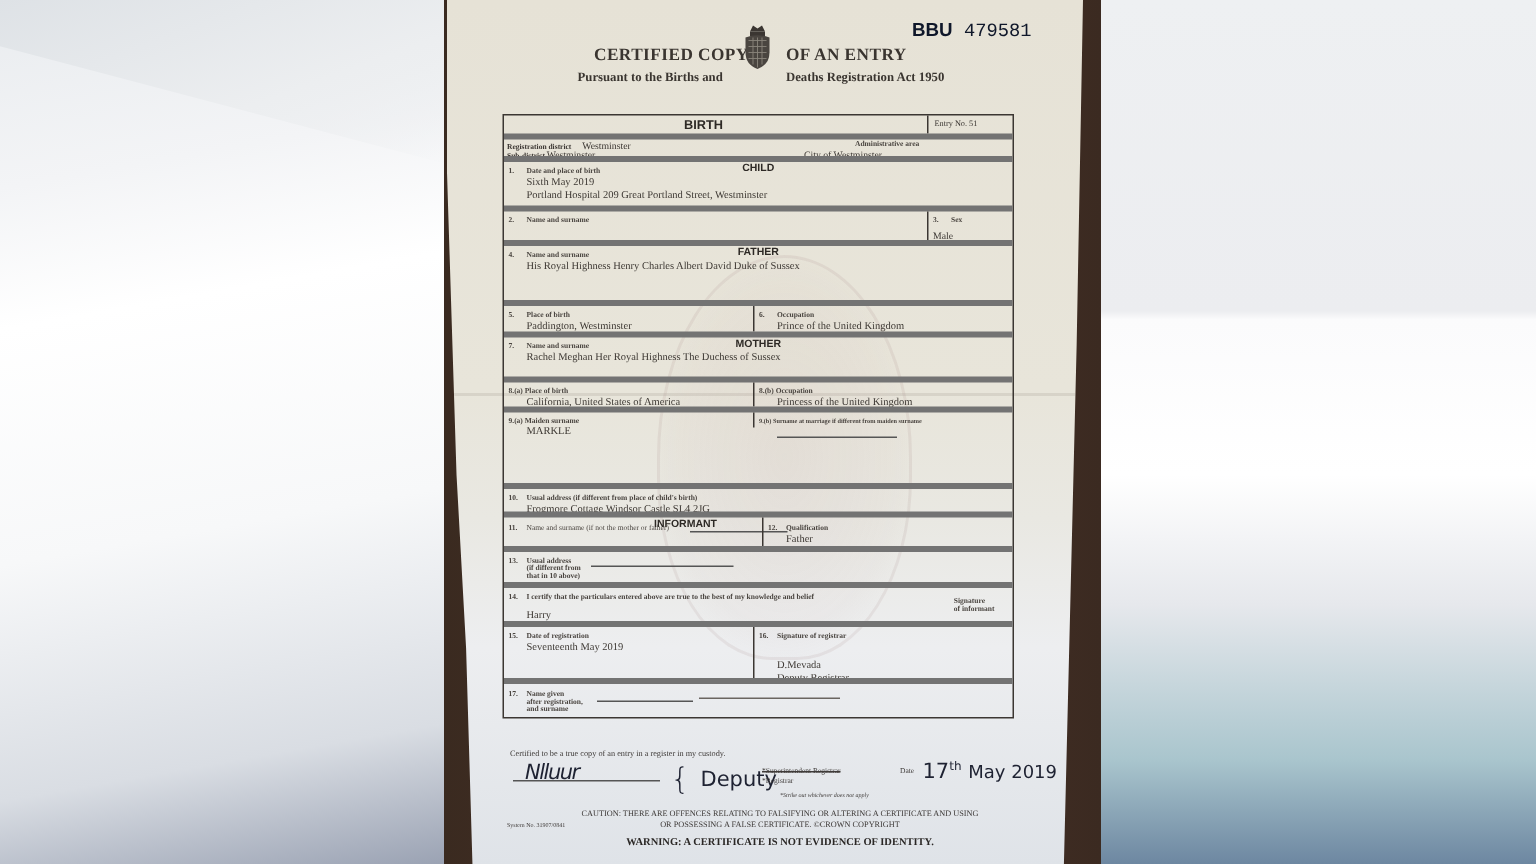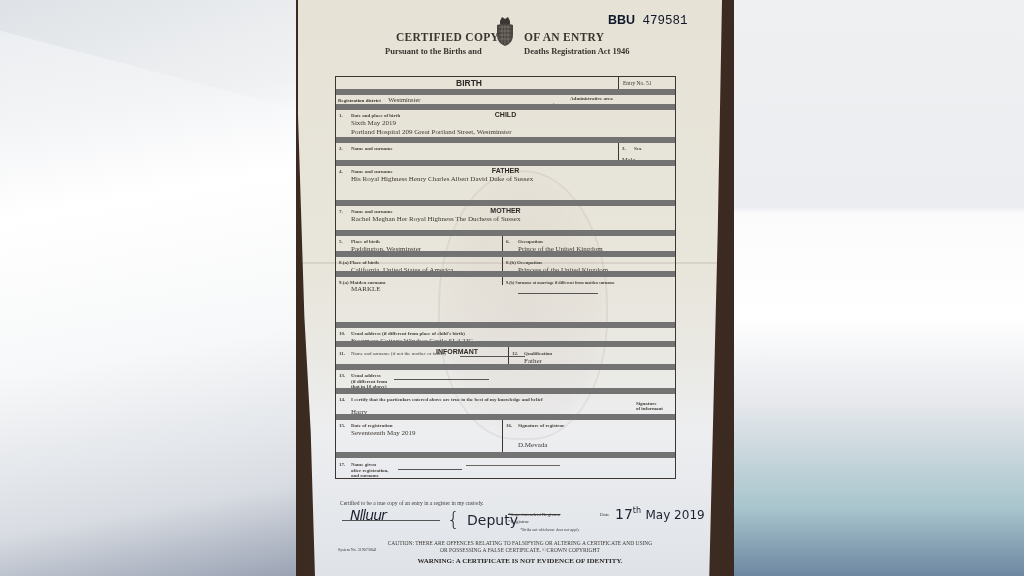--- a/index.html
+++ b/index.html
@@ -58,21 +58,21 @@
     font-family: "Liberation Mono", monospace;
   }
   .serial b { font-family: "Liberation Sans", sans-serif; font-weight: bold; }
 
   
   .form {
     position: absolute; left: 335px; top: 76px; width: 341px;
     border: 1.4px solid #3b3632;
     font-size: 7px; color: #3b3632;
   }
-  .row { position: relative; border-top: 6px solid #737373; }
+  .row { position: relative; border-top: 4px solid #737373; }
   .row:first-child { border-top: none; }
   .lbl { font-size: 5px; font-weight: bold; color: #4a4540; }
   .num { font-size: 5px; font-weight: bold; display: inline-block; width: 12px; color: #4a4540; }
   .val { font-size: 7px; color: #3d3833; padding-left: 12px; line-height: 9px; }
   .section { position: absolute; left: 0; right: 0; text-align: center; font-family: "Liberation Sans", sans-serif; font-weight: bold; font-size: 7px; color: #2d2925; top: 1px; }
   .cell { position: absolute; top: 0; bottom: 0; }
   .vline { border-left: 1px solid #3b3632; }
   .uline { display: inline-block; border-bottom: 1px solid #555; vertical-align: bottom; }
 
   .birth-hdr { height: 12px; }
@@ -88,21 +88,21 @@
 <div class="bg-left"></div>
 <div class="bg-right"></div>
 <div class="wood"></div>
 
 <div class="paper"></div>
 <div class="watermark"></div>
 
 <div class="hdr-title" style="left:396px; top:31px;">CERTIFIED COPY</div>
 <div class="hdr-title" style="left:524px; top:31px;">OF AN ENTRY</div>
 <div class="hdr-sub" style="left:385px; top:46px;">Pursuant to the Births and</div>
-<div class="hdr-sub" style="left:524px; top:46px;">Deaths Registration Act 1946</div>
+<div class="hdr-sub" style="left:524px; top:46px;">Deaths Registration Act 1950</div>
 <svg class="crest" viewBox="0 0 24 32">
   <path d="M7 6 L9 2 L12 4 L15 2 L17 6 Z" fill="#3b3632"></path>
   <rect x="7" y="6" width="10" height="3" fill="#3b3632"></rect>
   <path d="M4 10 Q12 7 20 10 L20 20 Q20 28 12 31 Q4 28 4 20 Z" fill="#4a4540"></path>
   <path d="M6 12 H18 M6 16 H18 M6 20 H18 M6 24 H18 M9 10 V28 M12 10 V30 M15 10 V28" stroke="#8a847c" stroke-width="0.6"></path>
 </svg>
 <div class="serial">
   <b>BBU</b>
   <span>479581</span>
 </div>
@@ -147,36 +147,36 @@
   </div>
 
   <div class="row" style="height:40px;">
     <div class="section">FATHER</div>
     <div style="padding:1px 3px;">
       <span class="num">4.</span><span class="lbl">Name and surname</span>
       <div class="val">His Royal Highness Henry Charles Albert David Duke of Sussex</div>
     </div>
   </div>
 
+  <div class="row" style="height:21px;">
+    <div style="padding:1px 3px;">
+      <span class="num">5.</span><span class="lbl">Place of birth</span>
+      <div class="val">Paddington, Westminster</div>
+    </div>
+    <div class="cell vline" style="left:166px; right:0; padding:1px 3px;">
+      <span class="num">6.</span><span class="lbl">Occupation</span>
+      <div class="val">Prince of the United Kingdom</div>
+    </div>
+  </div>
+
   <div class="row" style="height:30px;">
     <div class="section">MOTHER</div>
     <div style="padding:1px 3px;">
       <span class="num">7.</span><span class="lbl">Name and surname</span>
       <div class="val">Rachel Meghan Her Royal Highness The Duchess of Sussex</div>
-    </div>
-  </div>
-
-  <div class="row" style="height:21px;">
-    <div style="padding:1px 3px;">
-      <span class="num">5.</span><span class="lbl">Place of birth</span>
-      <div class="val">Paddington, Westminster</div>
-    </div>
-    <div class="cell vline" style="left:166px; right:0; padding:1px 3px;">
-      <span class="num">6.</span><span class="lbl">Occupation</span>
-      <div class="val">Prince of the United Kingdom</div>
     </div>
   </div>
 
   <div class="row" style="height:20px;">
     <div style="padding:1px 3px;">
       <span class="lbl">8.(a) Place of birth</span>
       <div class="val">California, United States of America</div>
     </div>
     <div class="cell vline" style="left:166px; right:0; padding:1px 3px;">
       <span class="lbl">8.(b) Occupation</span>

